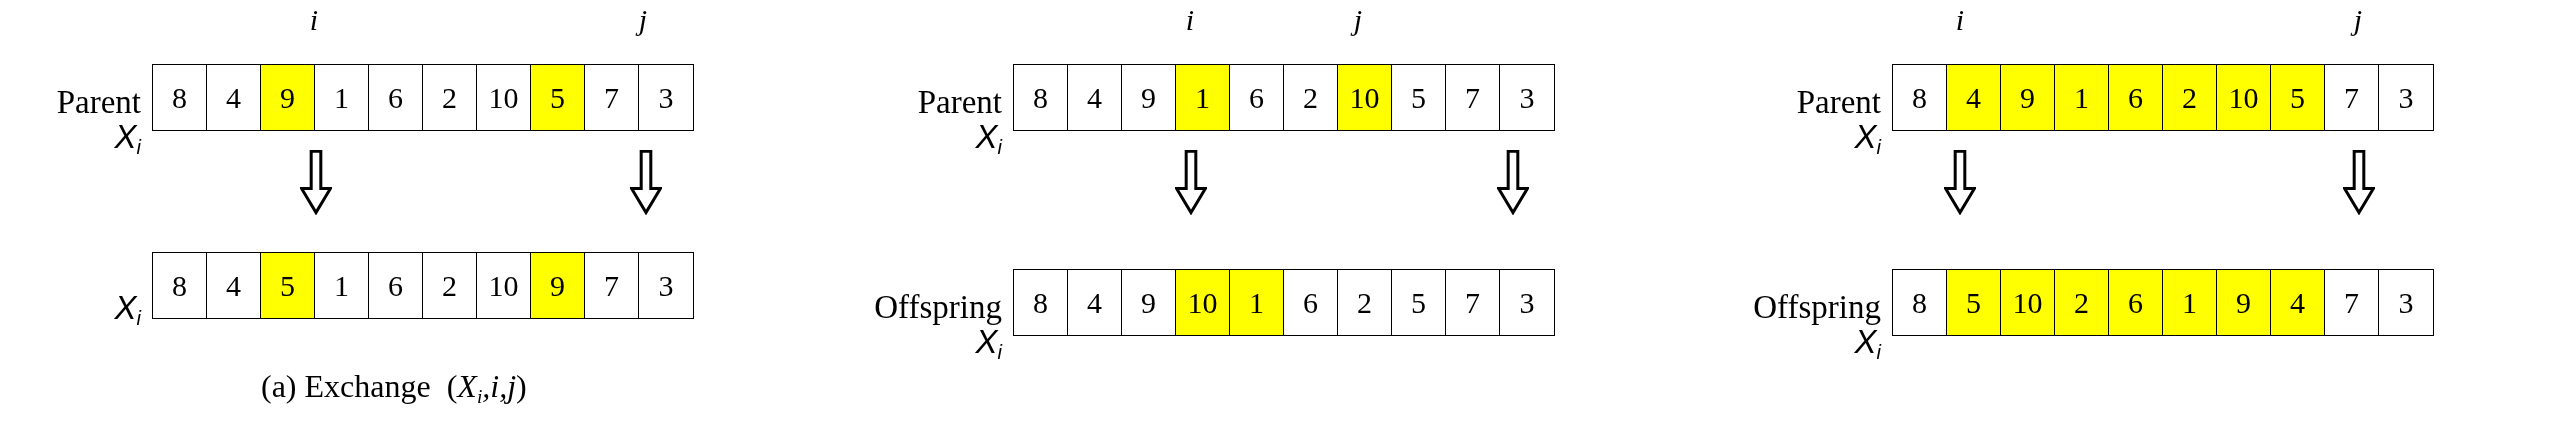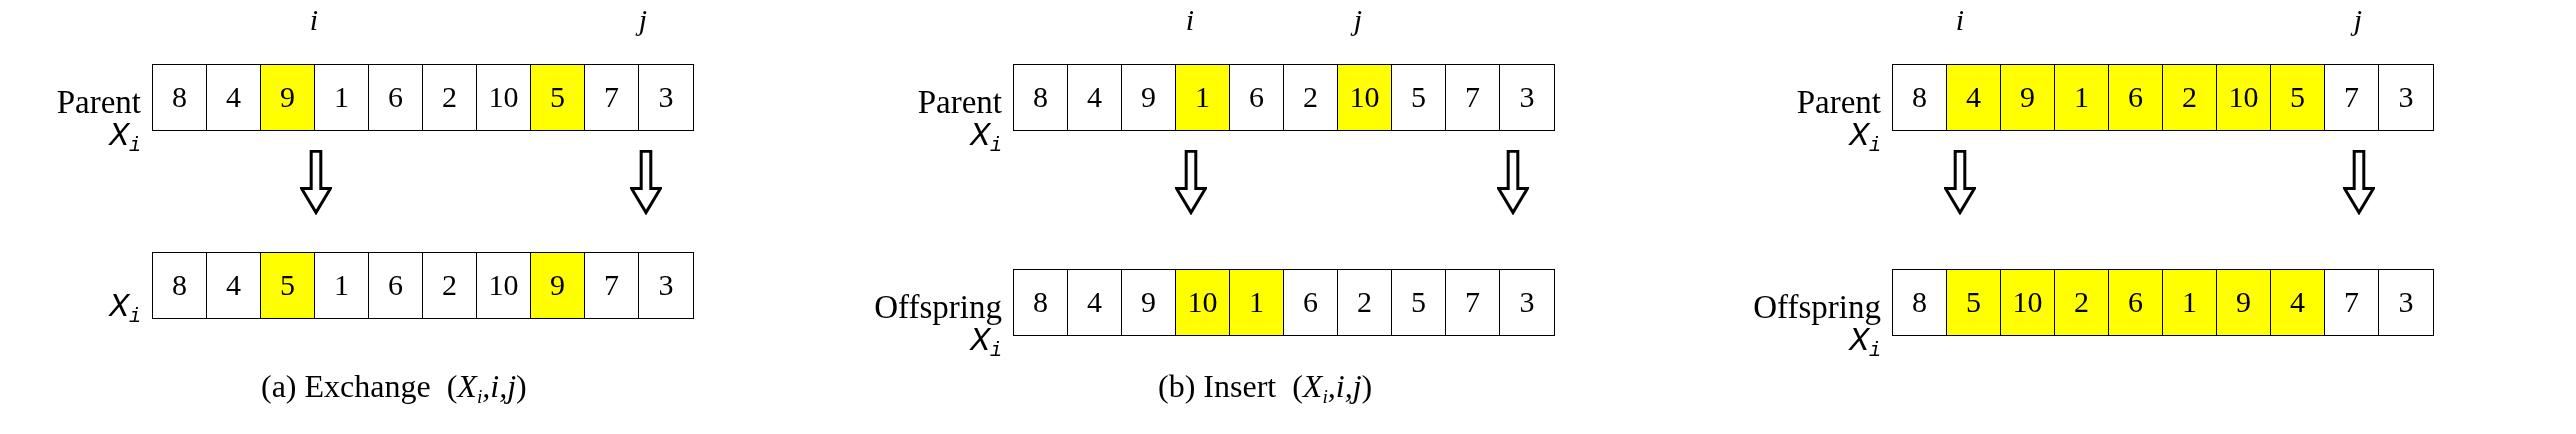--- a/index.html
+++ b/index.html
@@ -41,21 +41,21 @@
   }
   .row-label .word {
     display: block;
     font-size: 33px;
     font-family: "Liberation Serif", "DejaVu Serif", serif;
   }
   .row-label .var {
     display: block;
     font-size: 33px;
     font-style: italic;
-    font-family: Liberation Mono, monospace;
+    font-family: Liberation Sans, sans-serif;
     text-align: right;
   }
   .row-label .var sub {
     font-size: 20px;
     font-style: italic;
     vertical-align: -0.30em;
   }
   
   .chrom {
     display: flex;
@@ -215,24 +215,20 @@
         <div class="cell hl">10</div>
         <div class="cell hl">1</div>
         <div class="cell">6</div>
         <div class="cell">2</div>
         <div class="cell">5</div>
         <div class="cell">7</div>
         <div class="cell">3</div>
       </div>
     </div>
 
-    <div class="caption" style="left:297px; top:370px;">
-      <span>(b) Insert</span>
-      <span>&nbsp;</span><span>(</span><span class="it"><span>X</span><sub>i</sub></span><span class="it">,i,j</span><span>)</span>
-    </div>
   </div>
 
   <div class="panel" style="left:1740px; width:836px;">
 
     <div class="marker" style="left:208px; top:4.9px;">i</div>
     <div class="marker" style="left:606px; top:4.9px;">j</div>
 
     <div class="row-block" style="left:0px; top:38px;">
       <div class="row-label">
         <span class="word">Parent</span>

